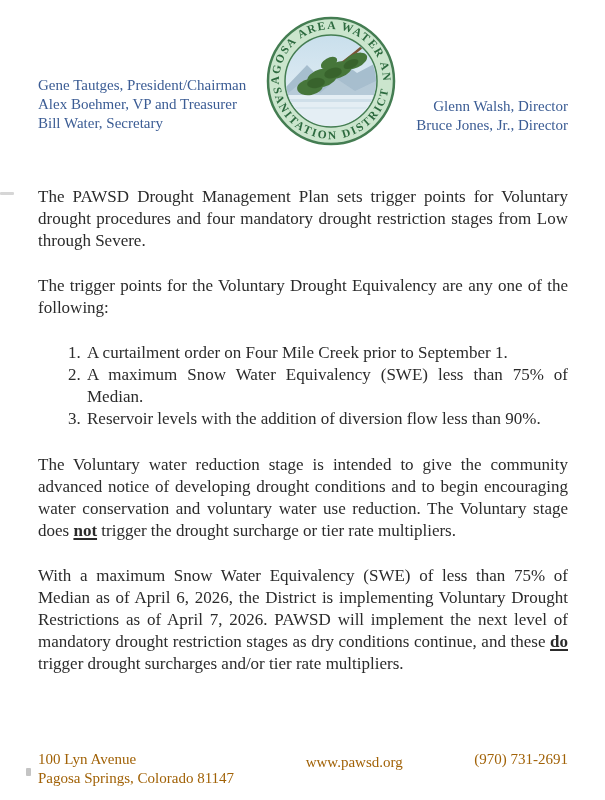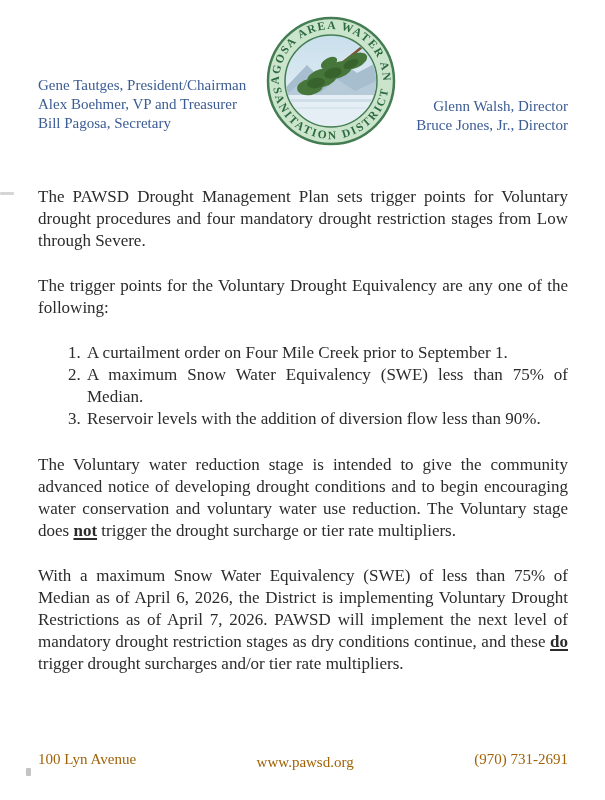--- a/index.html
+++ b/index.html
@@ -78,21 +78,21 @@
 </head>
 <body>
 
 <div class="page">
 
   <div class="letterhead">
 
     <div class="officers">
       <div>Gene Tautges, President/Chairman</div>
       <div>Alex Boehmer, VP and Treasurer</div>
-      <div>Bill Pagosa, Secretary</div>
+      <div>Bill Water, Secretary</div>
     </div>
 
     <div class="logo-wrap">
       <svg width="132" height="132" viewBox="0 0 132 132">
         <defs>
           <clipPath id="sceneClip">
               <circle cx="66" cy="66" r="45"></circle>
             </clipPath>
           <linearGradient id="skyGrad" x1="0" y1="0" x2="0" y2="1">
             <stop offset="0" stop-color="#c9dfec"></stop>
@@ -156,20 +156,21 @@
     </ol>
 
     <p><span>The Voluntary water reduction stage is intended to give the community advanced notice of developing drought conditions and to begin encouraging water conservation and voluntary water use reduction.  The Voluntary stage does </span><span class="em-word">not</span><span> trigger the drought surcharge or tier rate multipliers.</span></p>
 
     <p><span>With a maximum Snow Water Equivalency (SWE) of less than 75% of Median as of April 6, 2026, the District is implementing Voluntary Drought Restrictions as of April 7, 2026.  PAWSD will implement the next level of mandatory drought restriction stages as dry conditions continue, and these </span><span class="em-word">do</span><span> trigger drought surcharges and/or tier rate multipliers.</span></p>
   </div>
 
   <div class="letter-footer">
     <div class="footer-left">
       <div>100 Lyn Avenue</div>
+      <div>Pagosa Springs, Colorado 81147</div>
     </div>
     <div class="footer-center">www.pawsd.org</div>
     <div class="footer-right">(970) 731-2691</div>
   </div>
 
   <div class="scan-mark mark-a"></div>
   <div class="scan-mark mark-b"></div>
 
 </div>
 

